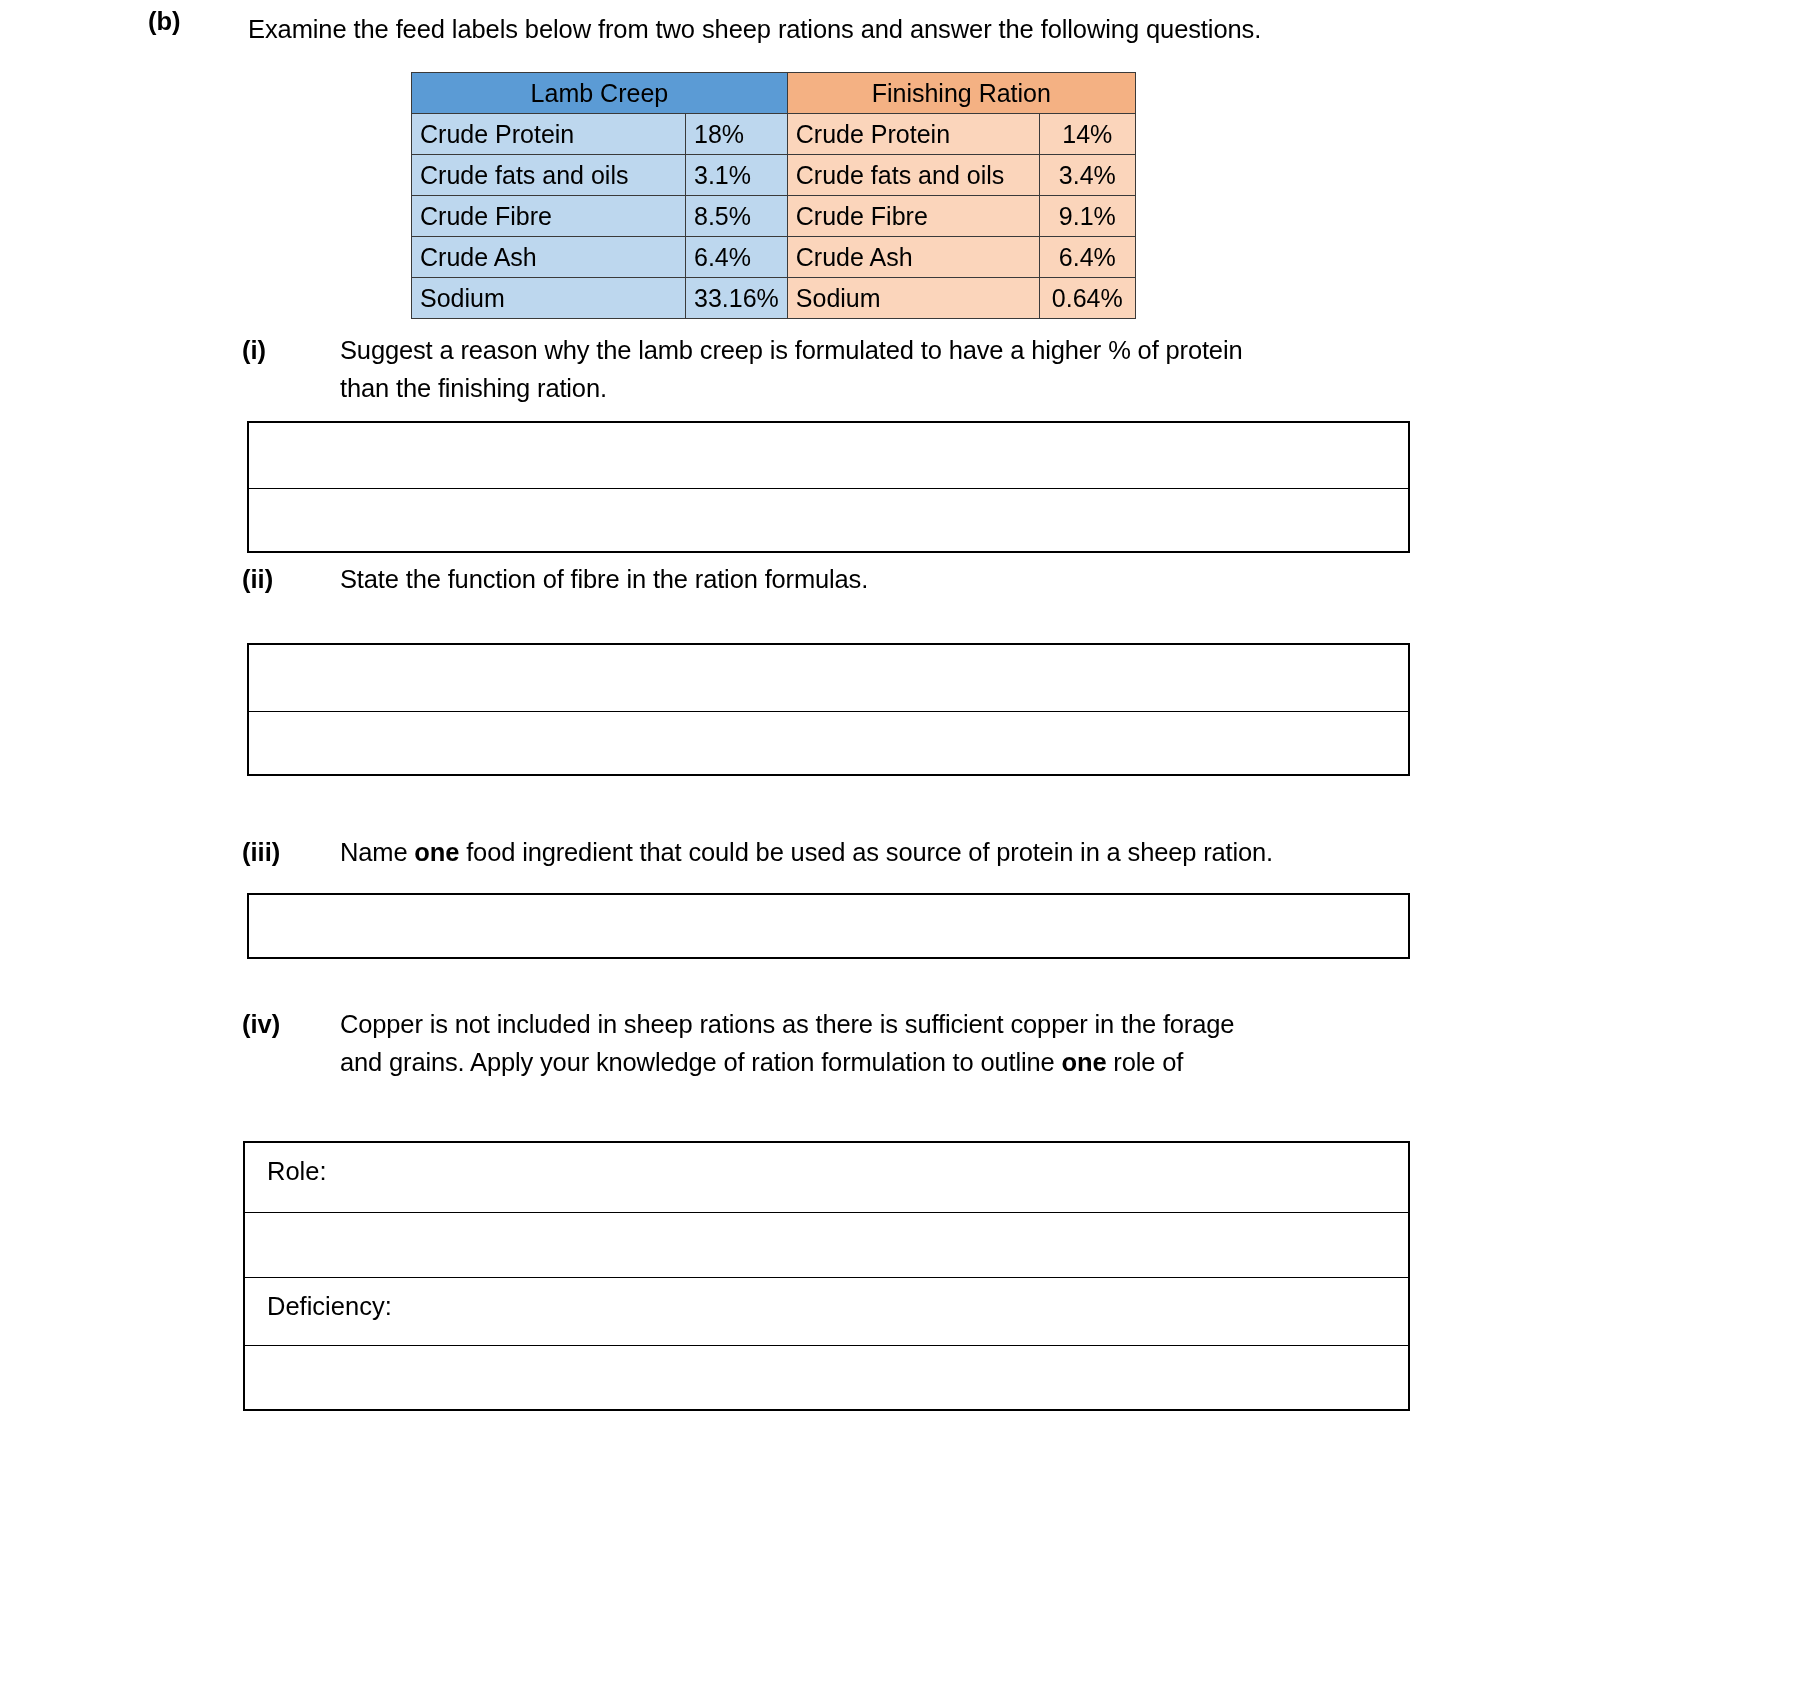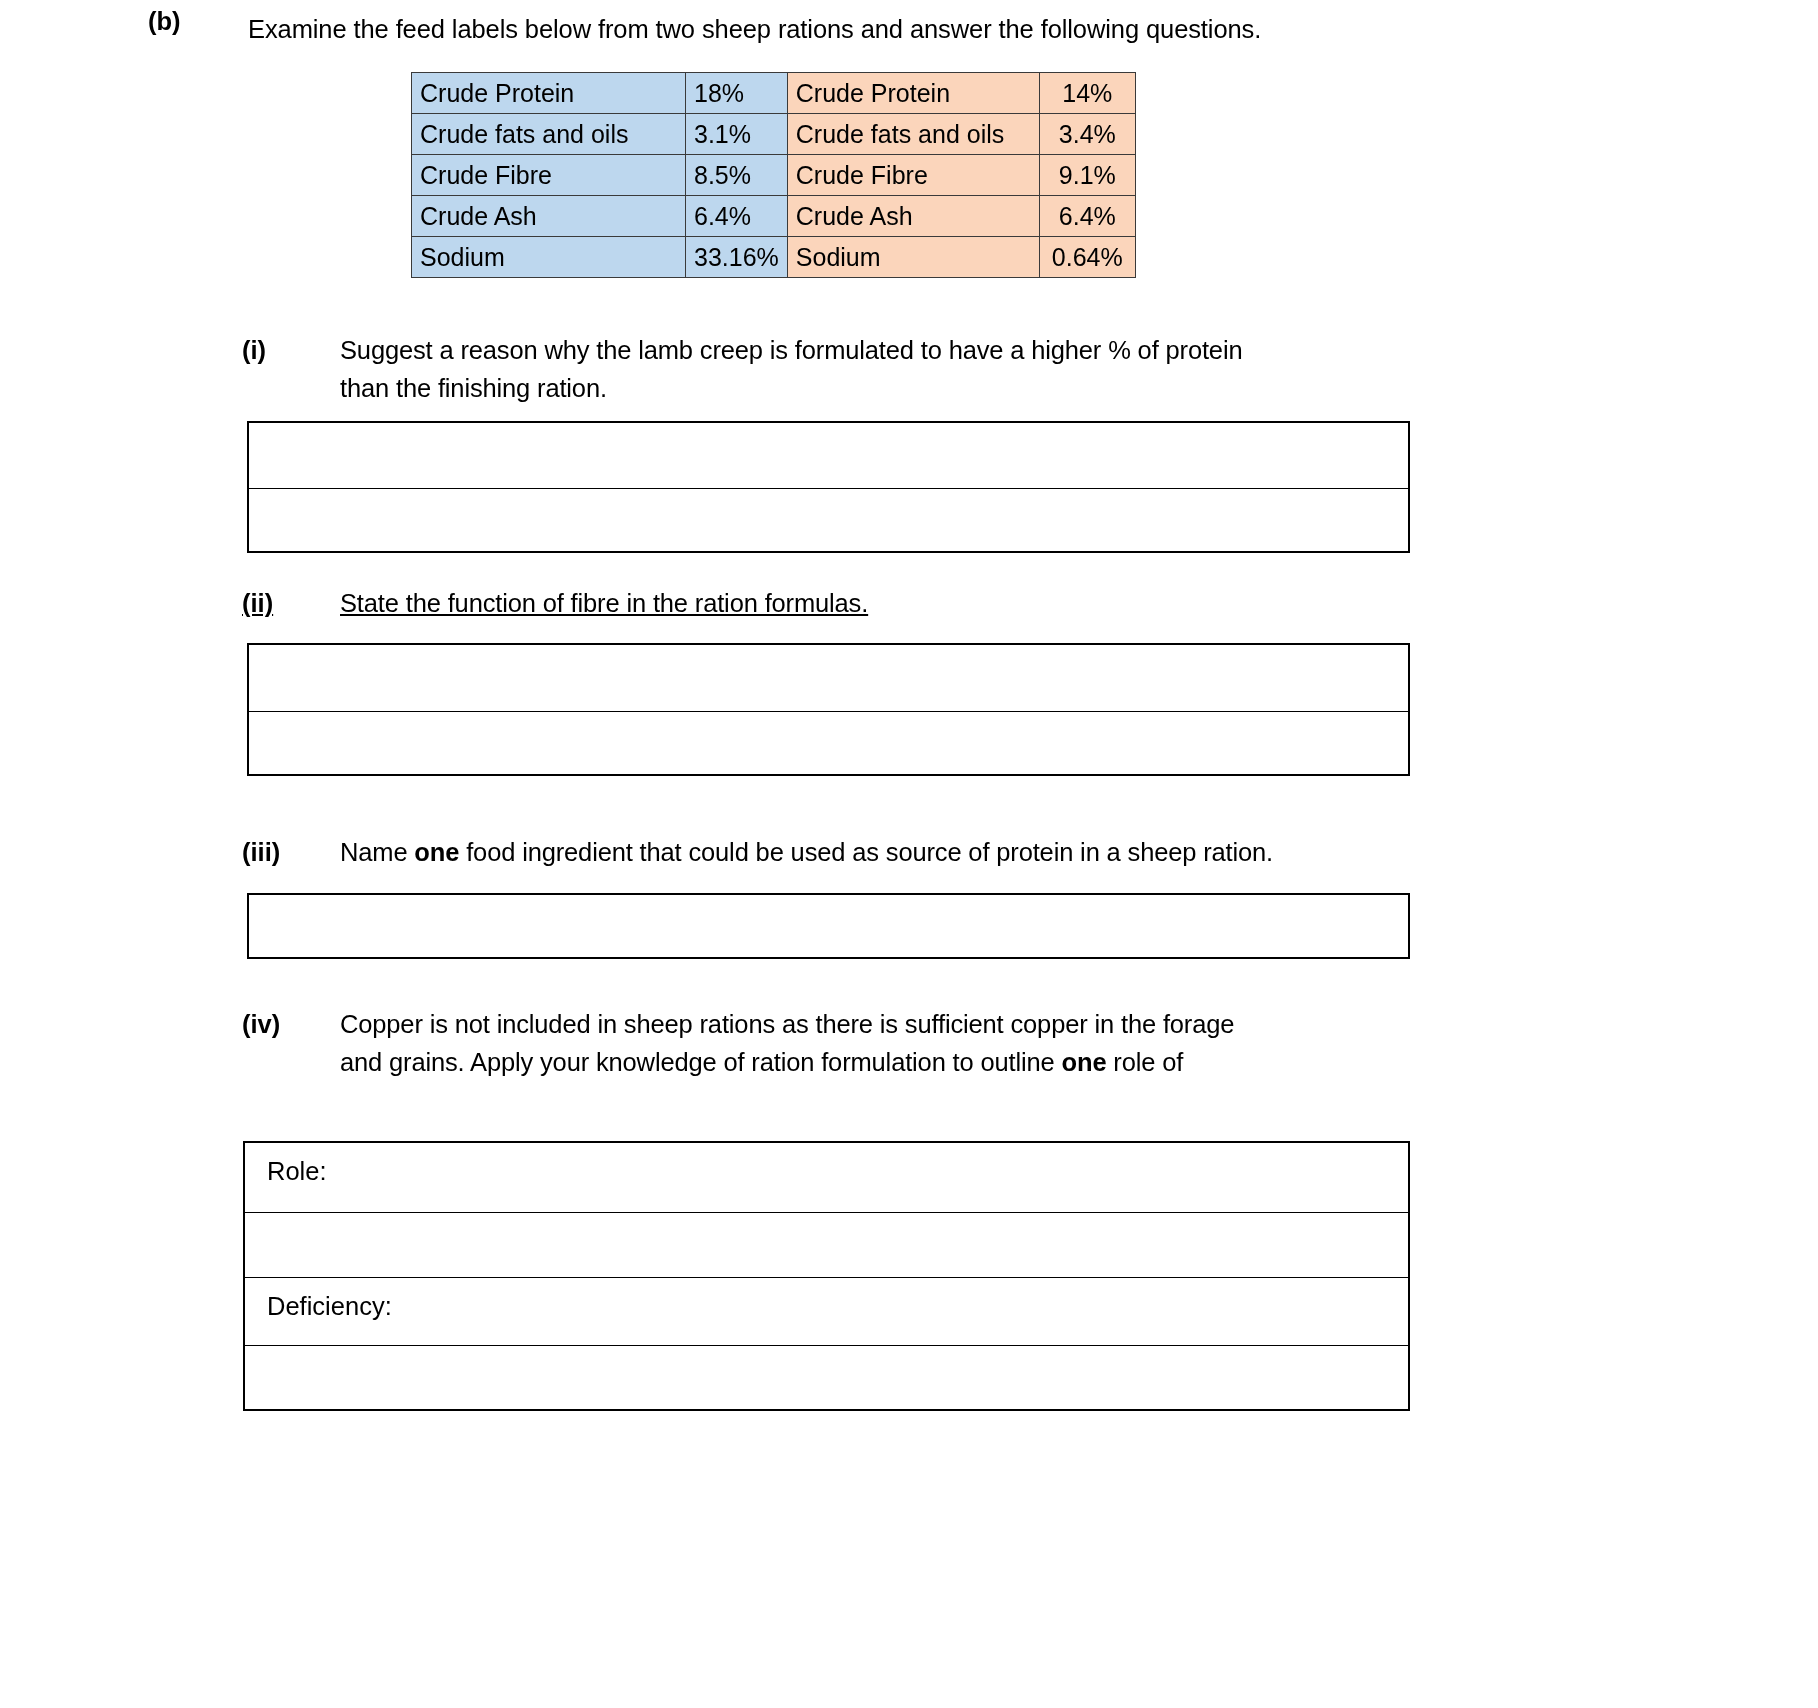--- a/index.html
+++ b/index.html
@@ -136,20 +136,24 @@
 <div class="page">
 
   <div class="intro-row">
     <div class="intro-label">(b)</div>
     <div class="intro-text">Examine the feed labels below from two sheep rations and answer the following questions.</div>
   </div>
 
   <div class="feed-table-wrap">
     <table class="feed">
       <tbody>
+        <tr>
+          <th class="hdr-blue col-name-l" colspan="2">Lamb Creep</th>
+          <th class="hdr-orange col-name-r" colspan="2">Finishing Ration</th>
+        </tr>
 
         <tr>
           <td class="cell-blue col-name-l">Crude Protein</td>
           <td class="cell-blue col-val-l">18%</td>
           <td class="cell-orange col-name-r">Crude Protein</td>
           <td class="cell-orange col-val-r">14%</td>
         </tr>
 
         <tr>
           <td class="cell-blue col-name-l">Crude fats and oils</td>
@@ -188,21 +192,21 @@
       <span>Suggest a reason why the lamb creep is formulated to have a higher % of protein</span><br>
       <span>than the finishing ration.</span>
     </div>
   </div>
 
   <div class="ans-box" style="left:247px; top:421px; width:1163px; height:132px;">
     <div class="ans-line" style="height:66px;"></div>
     <div class="ans-line" style="height:64px;"></div>
   </div>
 
-  <div class="q-row" style="top:584px;text-decoration:underline;">
+  <div class="q-row" style="top:560px;">
     <div class="q-num">(ii)</div>
     <div class="q-text">State the function of fibre in the ration formulas.</div>
   </div>
 
   <div class="ans-box" style="left:247px; top:643px; width:1163px; height:133px;">
     <div class="ans-line" style="height:67px;"></div>
     <div class="ans-line" style="height:64px;"></div>
   </div>
 
   <div class="q-row" style="top:833px;">

